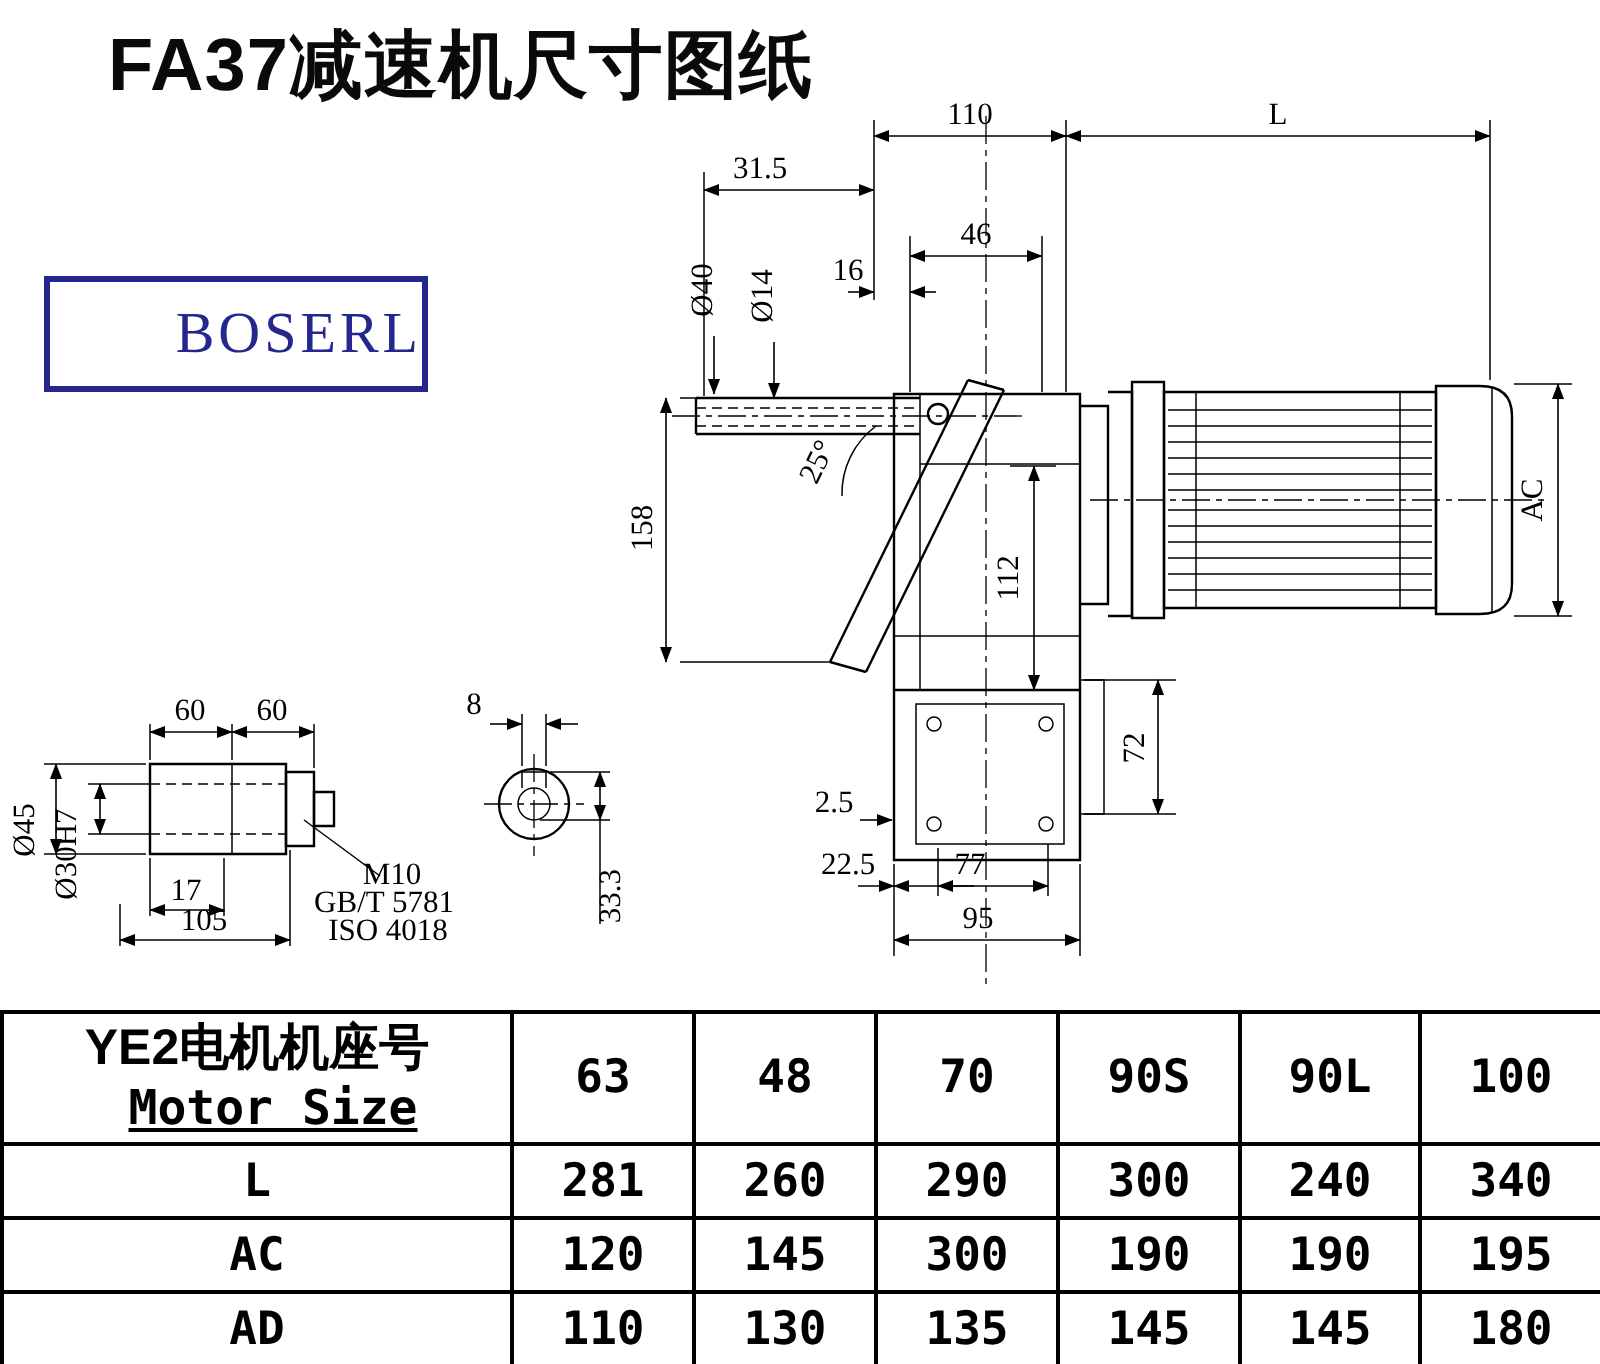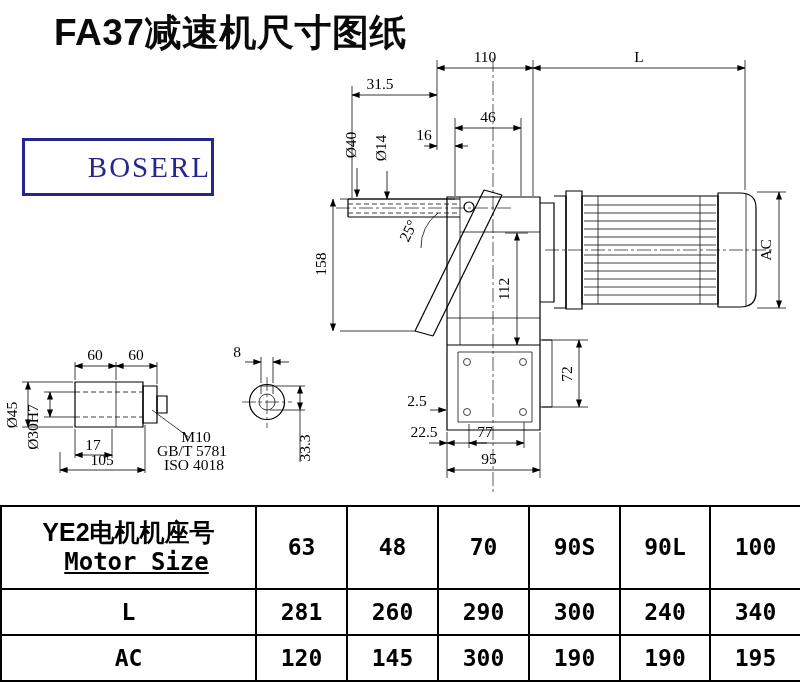--- a/index.html
+++ b/index.html
@@ -276,15 +276,24 @@
       </tr>
       <tr class="row">
         <td>AC</td>
         <td>120</td>
         <td>145</td>
         <td>300</td>
         <td>190</td>
         <td>190</td>
         <td>195</td>
       </tr>
+      <tr class="row">
+        <td>AD</td>
+        <td>110</td>
+        <td>130</td>
+        <td>135</td>
+        <td>145</td>
+        <td>145</td>
+        <td>180</td>
+      </tr>
     </tbody>
   </table>
 </div>
 
 </body></html>

